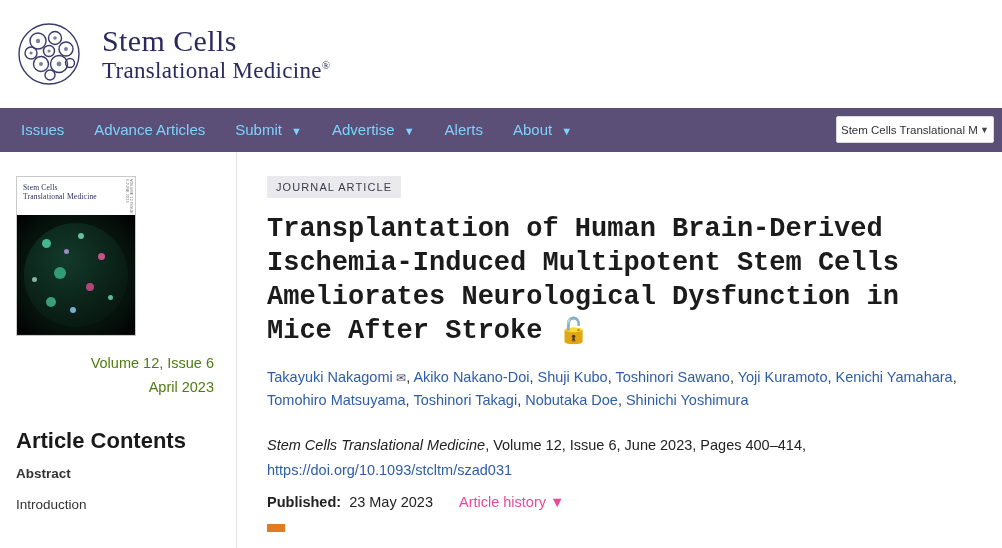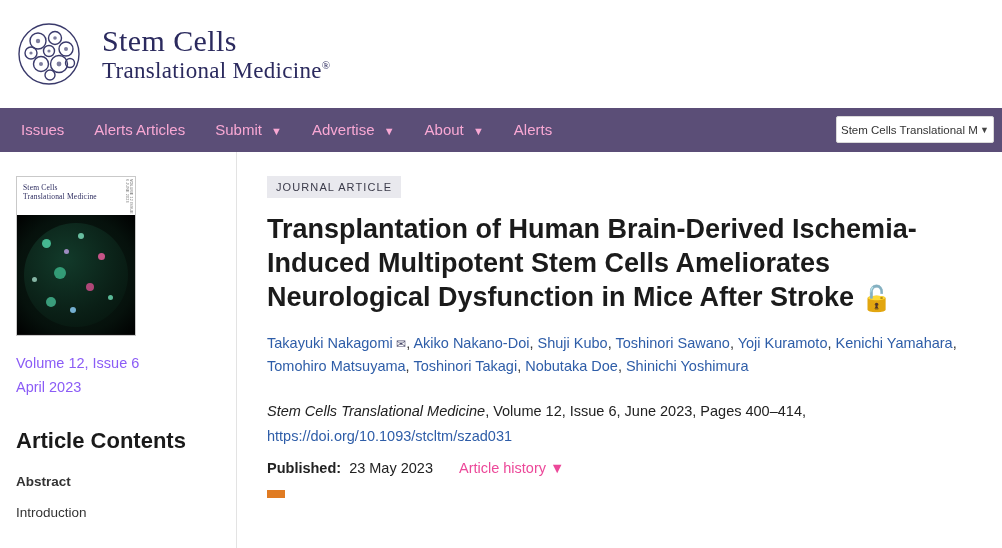--- a/index.html
+++ b/index.html
@@ -56,21 +56,21 @@
   .navbar {
     background: #5b4e77;
     height: 44px;
     display: flex;
     align-items: center;
     position: relative;
     padding-left: 6px;
     box-sizing: border-box;
   }
   .nav-item {
-    color: #f9a8d4;
+    color: #7dd3fc;
     font-size: 15px;
     padding: 0 15px;
     height: 44px;
     line-height: 44px;
     cursor: pointer;
     white-space: nowrap;
   }
   .nav-item .caret {
     font-size: 11px;
     margin-left: 5px;
@@ -163,34 +163,35 @@
     overflow: hidden;
   }
   .blob {
     position: absolute;
     border-radius: 50%;
     filter: blur(0.4px);
   }
   .vol-link {
     margin-top: 16px;
     font-size: 14.5px;
-    color: #8b5cf6;
+    color: #4d7c0f;
     line-height: 1.65;
     cursor: pointer;
+    text-align: right;
   }
   .vol-link div { white-space: nowrap; }
   .article-contents-h {
     margin-top: 28px;
     font-size: 22px;
     font-weight: bold;
     color: #1a1a1a;
     font-family: "Liberation Sans", sans-serif;
   }
   .toc {
-    margin-top: 12px;
+    margin-top: 4px;
   }
   .toc-item {
     font-size: 13.5px;
     color: #333;
     padding: 8px 0;
     cursor: pointer;
   }
   .toc-item.active { font-weight: bold; }
 
   
@@ -202,21 +203,21 @@
   .badge {
     display: inline-block;
     background: #e9e9ee;
     color: #3b3b4a;
     font-size: 11px;
     letter-spacing: 1.1px;
     padding: 5px 9px;
     text-transform: uppercase;
   }
   .art-title {
-    font-family: Liberation Sans, sans-serif;
+    font-family: Liberation Mono, monospace;
     font-size: 27px;
     line-height: 1.26;
     font-weight: bold;
     color: #1b1b1b;
     margin: 14px 0 0 0;
   }
   .oa-lock {
     color: #e07b22;
     font-size: 25px;
     vertical-align: -1px;
@@ -301,36 +302,36 @@
     <span class="line jt-big">Stem Cells</span>
     <span class="line jt-small"><span>Translational Medicine</span><span class="jt-reg">®</span></span>
   </div>
 </div>
 
 <div class="navbar">
   <div class="nav-item">
     <span>Issues</span>
   </div>
   <div class="nav-item">
-    <span>Alerts Articles</span>
+    <span>Advance Articles</span>
   </div>
   <div class="nav-item">
     <span>Submit</span>
     <span class="caret">▼</span>
   </div>
   <div class="nav-item">
     <span>Advertise</span>
     <span class="caret">▼</span>
   </div>
   <div class="nav-item">
+    <span>Alerts</span>
+  </div>
+  <div class="nav-item">
     <span>About</span>
     <span class="caret">▼</span>
-  </div>
-  <div class="nav-item">
-    <span>Alerts</span>
   </div>
 
   <div class="journal-select">
     <span class="sel-label">Stem Cells Translational M</span>
     <span class="sel-caret">▼</span>
   </div>
 </div>
 
 <div class="content">
 

